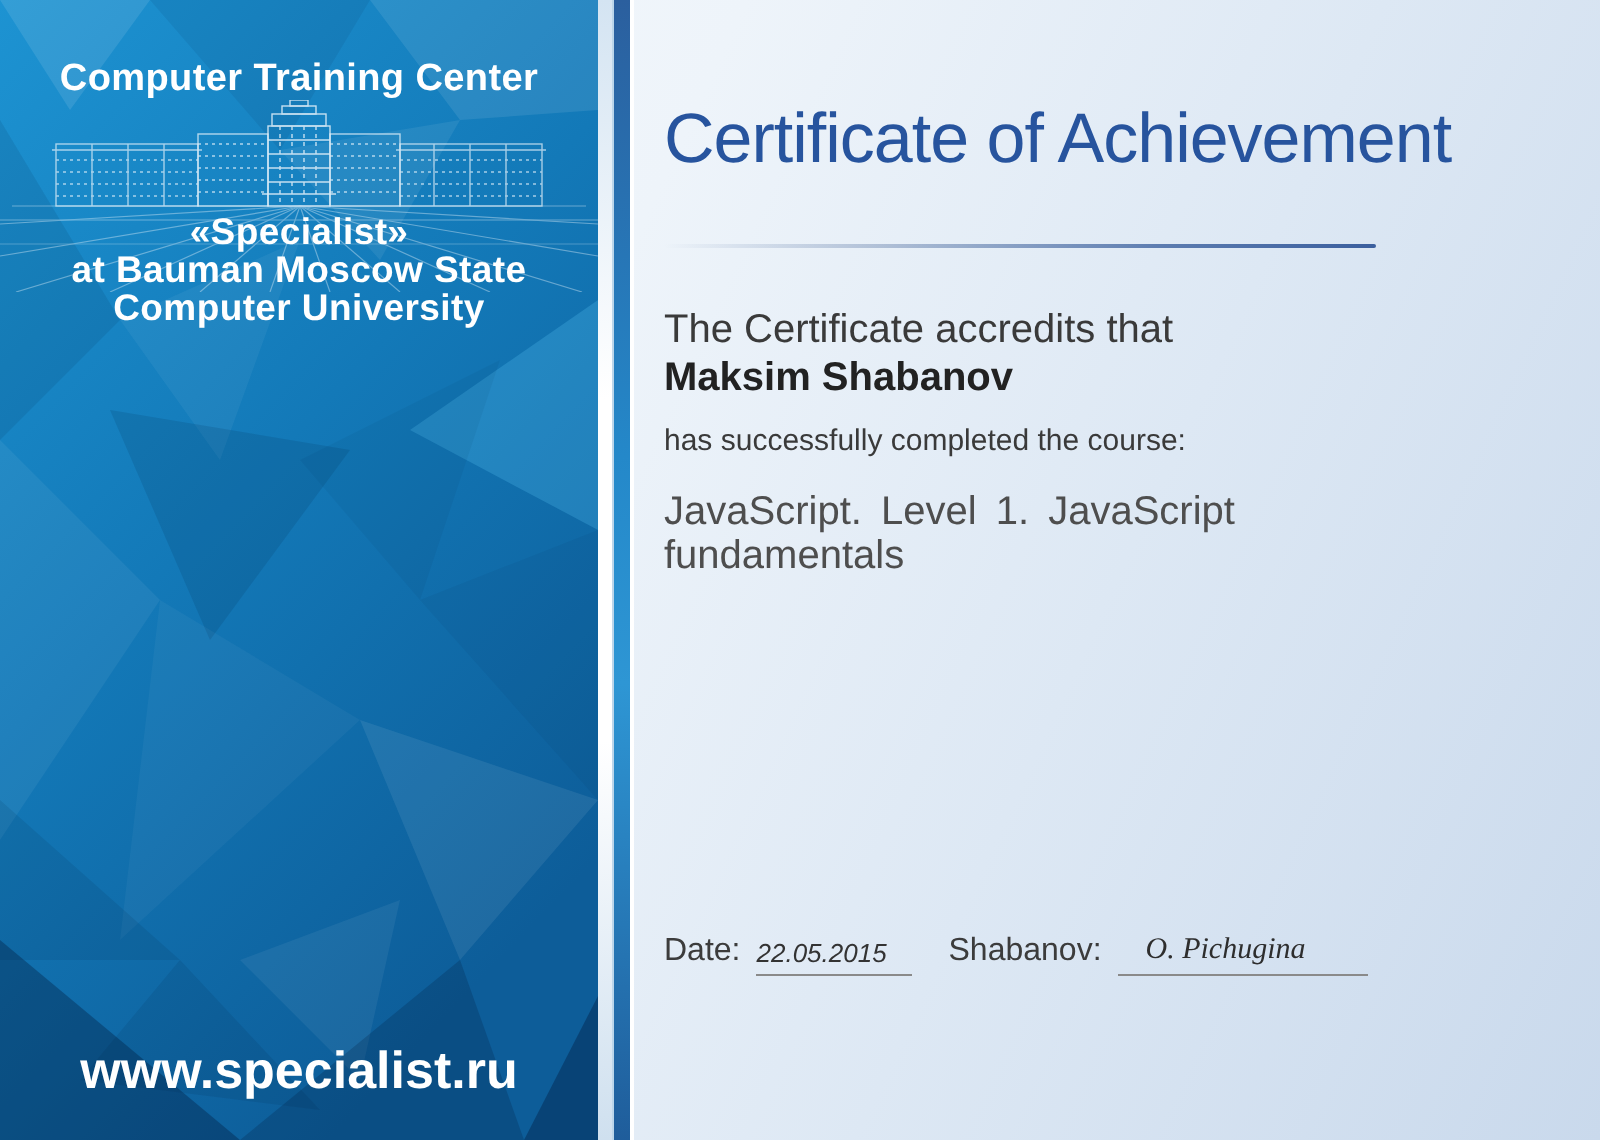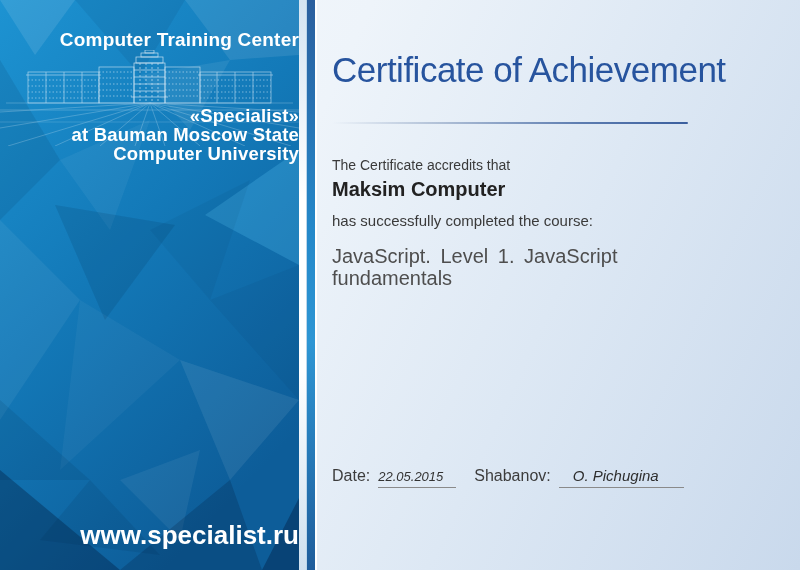--- a/index.html
+++ b/index.html
@@ -5,50 +5,50 @@
   html,body{margin:0;padding:0;background:#e8e8e8;}
   *{box-sizing:border-box;}
   .certificate{
     position:relative;width:800px;height:570px;overflow:hidden;
     font-family:"Liberation Sans","DejaVu Sans",sans-serif;
     background:linear-gradient(115deg,#f7fafd 0%,#eef4fa 35%,#dde8f4 65%,#c9d9ec 100%);
   }
   
   .sidebar{position:absolute;left:0;top:0;width:299px;height:570px;overflow:hidden;}
   .sidebar svg.poly{position:absolute;left:0;top:0;}
-  .sidebar-text{position:absolute;width:100%;text-align:right;color:#ffffff;}
+  .sidebar-text{position:absolute;width:100%;text-align:center;color:#ffffff;}
   .ctc{top:29px;font-size:19px;font-weight:700;letter-spacing:.2px;}
   .spec-block{top:106px;font-size:18.5px;font-weight:700;line-height:19px;letter-spacing:.2px;}
   .url{top:520px;font-size:26px;font-weight:700;}
   .building{position:absolute;left:0;top:50px;}
   
   .strip-light{position:absolute;left:299px;top:0;width:7px;height:570px;
     background:linear-gradient(180deg,#d4e4f2 0%,#ffffff 35%,#ffffff 65%,#cfe0ef 100%);}
   .strip-bar{position:absolute;left:306px;top:0;width:9px;height:570px;
     background:linear-gradient(180deg,#2b5f9e 0%,#2488c9 40%,#2e96d4 60%,#1f5d9b 100%);
     border-left:1px solid #bcd6ea;}
   .strip-white{position:absolute;left:315px;top:0;width:2px;height:570px;background:#ffffff;}
   
   .main{position:absolute;left:307px;top:0;width:385px;height:570px;}
   .title{position:absolute;left:25px;top:50px;font-size:35px;line-height:40px;
     letter-spacing:-.5px;font-weight:400;color:#27549e;white-space:nowrap;}
   .divider{position:absolute;left:25px;right:4px;top:122px;height:2px;border-radius:1px;
     background:linear-gradient(90deg,rgba(130,150,180,0) 0%,rgba(110,135,175,.45) 30%,#5c7cb0 70%,#3b5f9e 100%);}
   .body-block{position:absolute;left:25px;top:153px;color:#3a3a3a;}
-  .accredits{font-size:14px;line-height:24px;margin:0;}
+  .accredits{font-size:20px;line-height:24px;margin:0;}
   .student{font-size:20px;line-height:24px;font-weight:700;color:#222222;margin:0;}
   .completed{font-size:15px;line-height:24px;margin:8px 0 0 0;}
   .course{font-size:20px;line-height:22px;margin:12px 0 0 0;color:#4e4e4e;word-spacing:4px;}
   .bottom-row{position:absolute;left:25px;right:8px;top:460px;height:28px;
     display:flex;align-items:flex-end;color:#3c3c3c;}
   .field-label{font-size:16px;padding-bottom:3px;margin-right:8px;white-space:nowrap;}
   .uline{border-bottom:1px solid #8a8a8a;padding-bottom:3px;}
   .date-field{width:78px;font-size:13px;font-style:italic;color:#333;}
   .director-field{flex:1;font-size:15px;font-style:italic;color:#2e2e2e;text-align:left;
-    padding-left:14px;}
+    padding-left:14px;font-family:Liberation Serif, serif;}
   .director-label{margin-left:18px;}
 </style>
 </head>
 <body>
 
 <div class="certificate">
 
   <div class="sidebar">
     <svg class="poly" width="299" height="570" viewBox="0 0 299 570" preserveAspectRatio="none">
       <defs>
@@ -171,21 +171,21 @@
   <div class="strip-white"></div>
 
   <div class="main">
 
     <div class="title">Certificate of Achievement</div>
 
     <div class="divider"></div>
 
     <div class="body-block">
       <p class="accredits">The Certificate accredits that</p>
-      <p class="student">Maksim Computer</p>
+      <p class="student">Maksim Shabanov</p>
       <p class="completed">has successfully completed the course:</p>
       <p class="course">JavaScript. Level 1. JavaScript fundamentals</p>
     </div>
 
     <div class="bottom-row">
       <span class="field-label">Date:</span>
       <span class="uline date-field">22.05.2015</span>
       <span class="field-label director-label">Shabanov:</span>
       <span class="uline director-field">O. Pichugina</span>
     </div>

